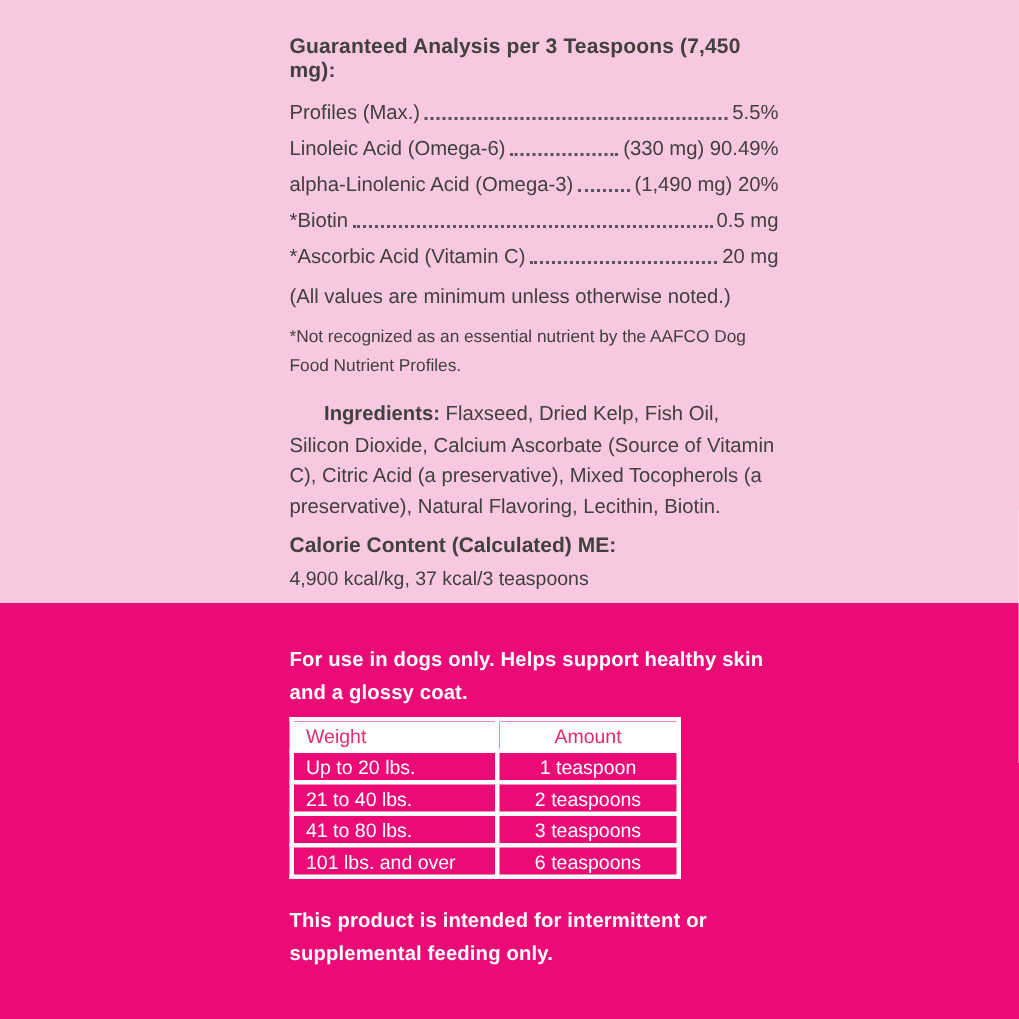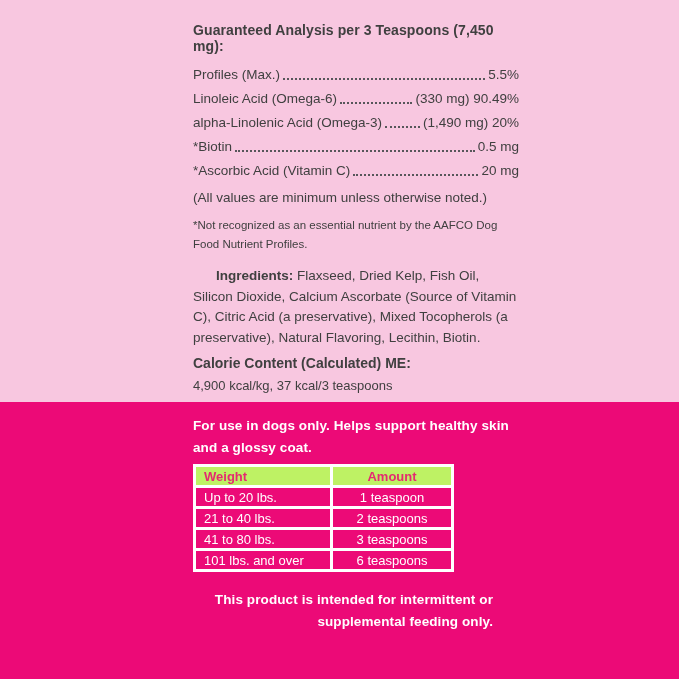--- a/index.html
+++ b/index.html
@@ -31,39 +31,39 @@
   .values-note { font-size: 13.5px; line-height: 14px; margin: 13px 0 0 0; }
   .aafco-footnote { font-size: 11.5px; line-height: 18.5px; margin: 11px 0 0 0; width: 330px; }
   .ingredients-p { font-size: 13.5px; line-height: 20.5px; margin: 13px 0 0 0; }
   .ingredients-p .blabel { font-weight: bold; margin-left: 23px; }
   .cal-heading { font-size: 14px; font-weight: bold; margin: 5px 0 0 0; line-height: 20px; }
   .cal-values { font-size: 13px; margin: 3px 0 0 0; line-height: 20px; }
 
   
   .panel-bottom {
     background: #ec0a77; height: 277px; box-sizing: border-box;
-    padding: 13px 0 0 193px; color: #ffffff;
+    padding: 27px 0 0 193px; color: #ffffff;
   }
   .usage-p { font-size: 13.5px; font-weight: bold; line-height: 21.5px; margin: 0; width: 332px; letter-spacing: 0.1px; }
   .feeding-heading { font-size: 13.5px; margin: 9px 0 0 0; line-height: 16px; }
   .feeding-heading .blabel { font-weight: bold; }
 
   table.feeding-table { border-collapse: collapse; margin-top: 6px; width: 261px; table-layout: fixed; }
   .feeding-table th, .feeding-table td {
     border: 3px solid #ffffff; height: 13px; padding: 1.5px 4px;
     font-size: 13px; overflow: hidden; white-space: nowrap;
   }
   .feeding-table th {
-    background: #bef264; color: #e42a70; font-weight: bold;
+    background: #ffffff; color: #e42a70; font-weight: normal;
   }
   .feeding-table th.c1, .feeding-table td.c1 { width: 122px; text-align: left; padding-left: 8px; }
   .feeding-table th.c2, .feeding-table td.c2 { text-align: center; }
   .feeding-table td { color: #ffffff; font-weight: normal; }
 
-  .disclaimer-p { font-size: 13.5px; font-weight: bold; line-height: 22px; margin: 17px 0 0 0; width: 300px; letter-spacing: 0.1px; text-align: right; }
+  .disclaimer-p { font-size: 13.5px; font-weight: bold; line-height: 22px; margin: 17px 0 0 0; width: 300px; letter-spacing: 0.1px; }
 </style>
 </head>
 <body>
 
 <div class="label-wrap">
 
   <section class="panel-top">
     <div class="col">
       <h1 class="ga-heading">Guaranteed Analysis per 3 Teaspoons (7,450 mg):</h1>
 

